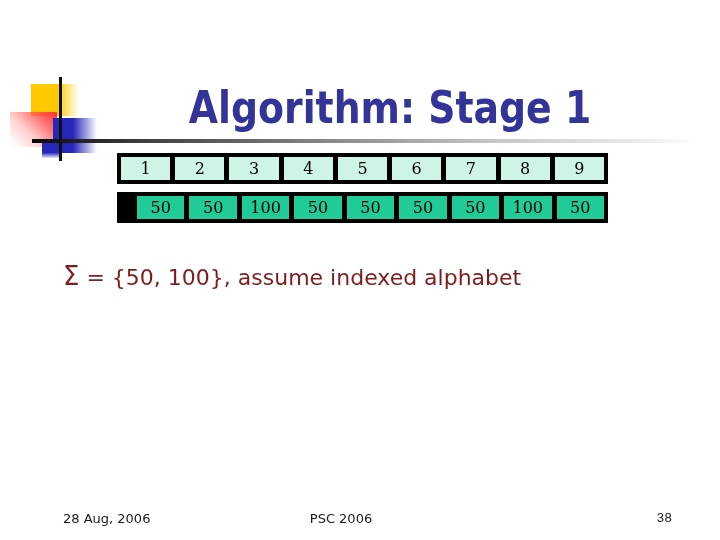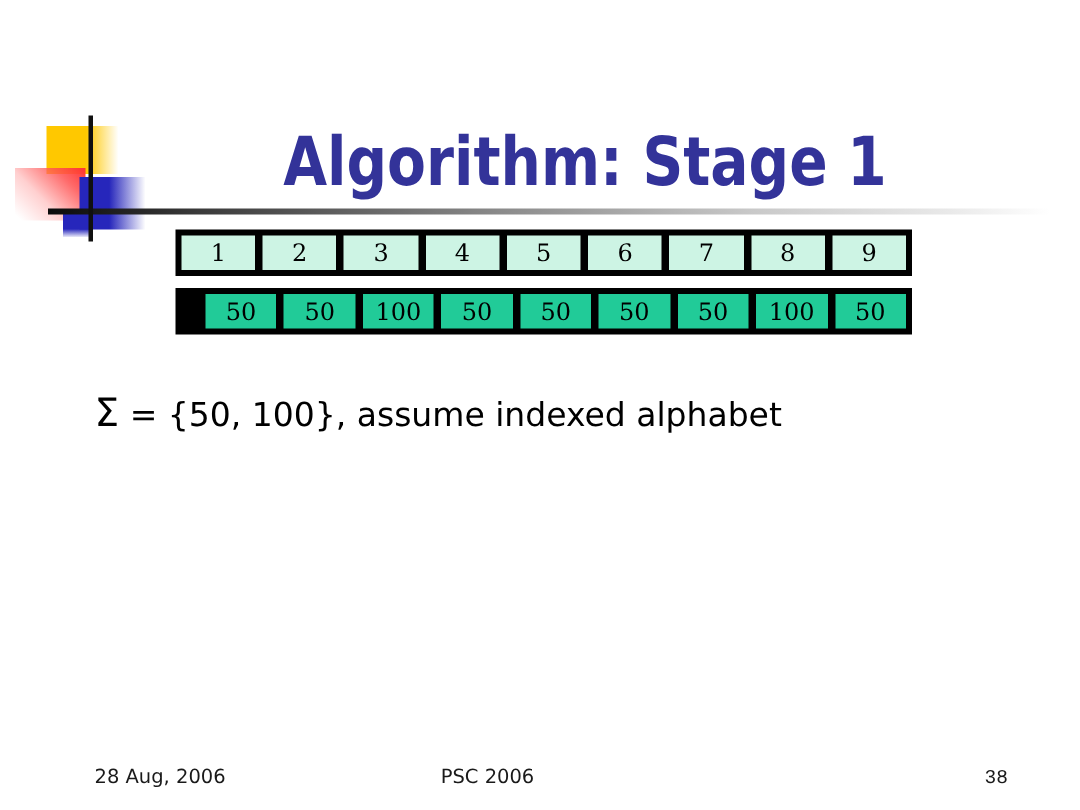--- a/index.html
+++ b/index.html
@@ -67,30 +67,30 @@
   .cell {
     flex: 1; display: flex; align-items: center; justify-content: center;
     font-family: "DejaVu Serif", serif; font-size: 16px; color: #000000;
   }
   .cell-index { background: var(--index-row-bg); }
   .cell-value { background: var(--value-row-bg); }
 
   
   .body-text {
     position: absolute; left: 63px; top: 263px;
-    font-size: 22px; color: #000000; white-space: nowrap;
+    font-size: 22px; color: #7f1d1d; white-space: nowrap;
   }
   .sigma { font-size: 26px; line-height: 1; }
 
   
   .footer-date, .footer-center, .footer-page {
     position: absolute; top: 511px; font-size: 13px; color: #1a1a1a;
   }
   .footer-date { left: 63px; }
-  .footer-center { left: 0; width: 650px; text-align: center; }
+  .footer-center { left: 16px; width: 650px; text-align: center; }
   .footer-page { left: 602px; width: 70px; text-align: right; font-family: Liberation Mono, monospace; }
 </style>
 </head>
 <body>
 
 <div class="slide">
 
   <div class="deco-yellow"></div>
   <div class="deco-red"></div>
   <div class="deco-blue"></div>

